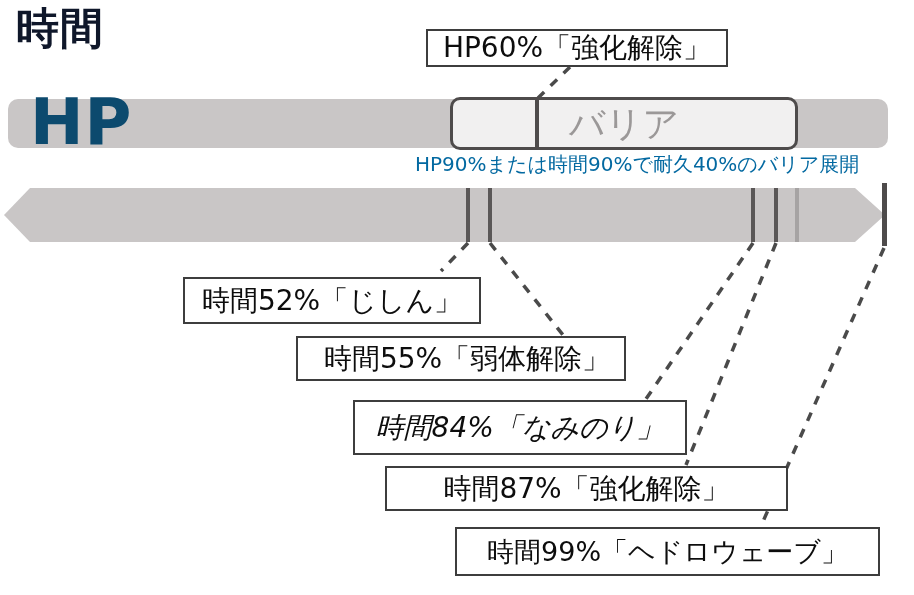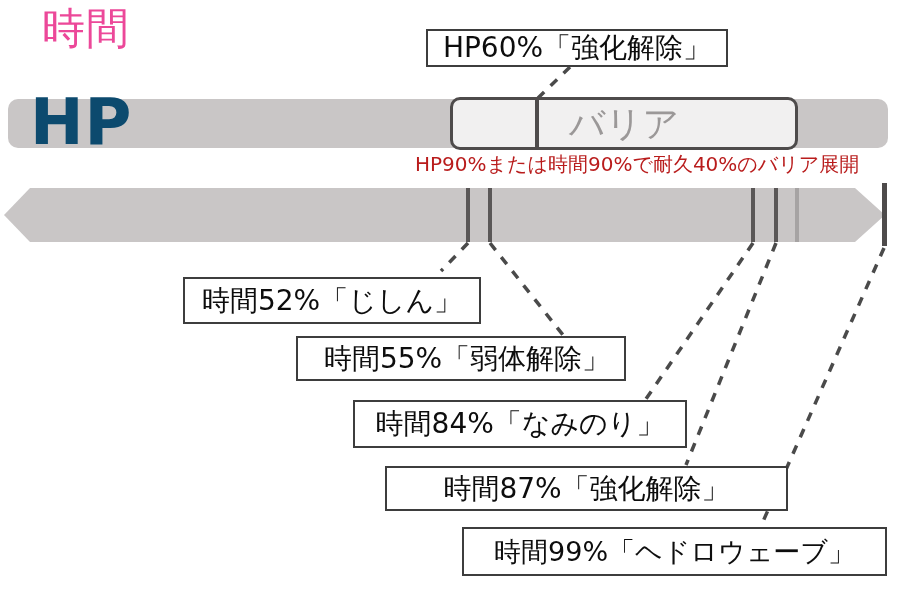--- a/index.html
+++ b/index.html
@@ -22,48 +22,48 @@
     box-sizing:border-box;display:flex;align-items:center;justify-content:center;
   }
   .barrier-label{
     font-size:36px;font-weight:normal;color:#9b9898;line-height:1;
   }
   .hp-marker{
     position:absolute;left:535px;top:97px;width:4px;height:53px;background:#4e4b4b;
   }
   .barrier-note{
     position:absolute;left:415px;top:151px;width:450px;
-    font-size:20px;color:#b91c1c;white-space:nowrap;
+    font-size:20px;color:#0369a1;white-space:nowrap;
   }
   .time-bar{
     position:absolute;left:4px;top:188px;width:881px;height:54px;
     background:#c9c6c6;
     clip-path:polygon(26px 0%, 851px 0%, 100% 50%, 851px 100%, 26px 100%, 0% 50%);
   }
   .time-bar-label{
-    position:absolute;left:42px;top:0;height:54px;line-height:56px;
-    font-size:43px;font-weight:normal;color:#ec4899;letter-spacing:1px;
+    position:absolute;left:16px;top:0;height:54px;line-height:56px;
+    font-size:43px;font-weight:bold;color:#0f172a;letter-spacing:1px;
   }
   .tick{
     position:absolute;top:188px;width:4px;height:54px;background:#5a5757;
   }
   .tick.light{background:#a6a3a3;}
   .tick.end{top:183px;height:63px;width:5px;background:#4e4b4b;}
   
   .box{
     position:absolute;background:#ffffff;border:2px solid #3d3d3d;
     box-sizing:border-box;display:flex;align-items:center;justify-content:center;
     font-size:28px;color:#0d0d0d;white-space:nowrap;overflow:hidden;
   }
   #callout-hp60{left:426px;top:29px;width:302px;height:38px;}
   #callout-t52{left:183px;top:277px;width:298px;height:47px;}
   #callout-t55{left:296px;top:336px;width:330px;height:45px;padding-left:12px;}
-  #callout-t84{left:353px;top:400px;width:334px;height:48px;}
+  #callout-t84{left:353px;top:400px;width:334px;height:55px;font-style:italic;}
   #callout-t87{left:385px;top:466px;width:403px;height:45px;}
-  #callout-t99{left:455px;top:527px;width:425px;height:49px;font-size:27px;margin-left:7px;}
+  #callout-t99{left:455px;top:527px;width:425px;height:49px;font-size:27px;}
   
   #connectors{position:absolute;left:0;top:0;width:914px;height:595px;pointer-events:none;}
   #connectors line{stroke:#4a4a4a;stroke-width:3.5;stroke-dasharray:9 9;}
 </style>
 </head>
 <body>
 
 <div id="stage">
 
   <svg id="connectors" viewBox="0 0 914 595" xmlns="http://www.w3.org/2000/svg">

